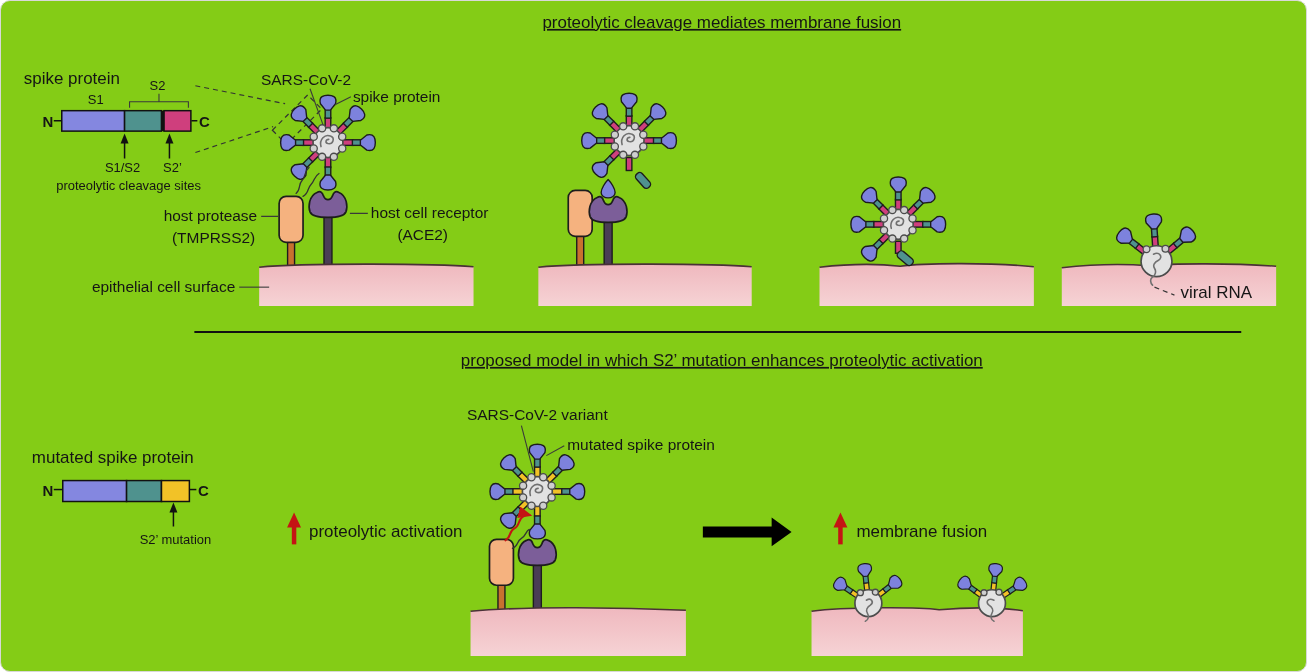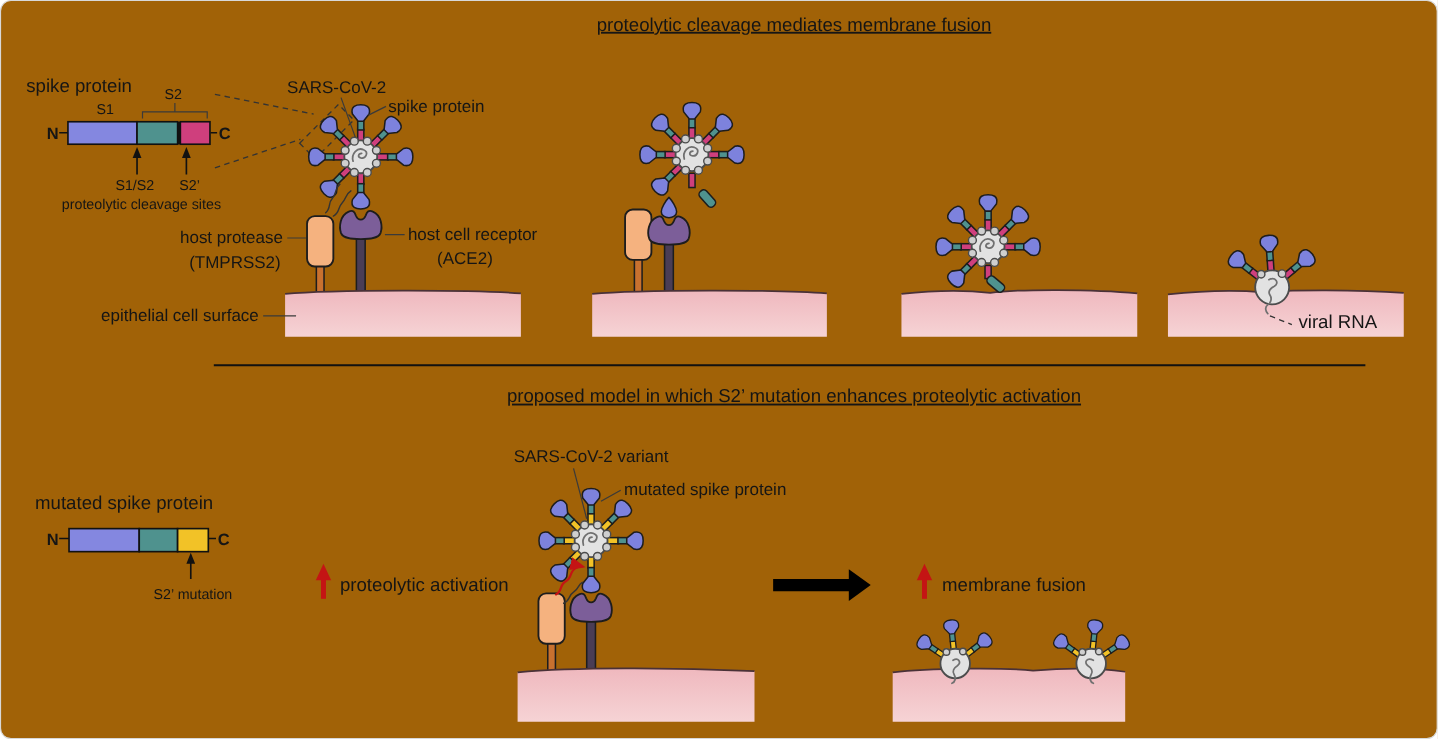--- a/index.html
+++ b/index.html
@@ -1,16 +1,16 @@
 <!DOCTYPE html>
 <html style="--spike_head: #7d82dd; --s1_purple: #8487e0; --teal: #4f928e; --magenta: #cf3f7d; --yellow: #f2c227; --tmprss2: #f5b27f; --tmprss2_stalk: #c8712f; --ace2: #7c5e99; --ace2_stalk: #4a3d55; --virus_body: #e2e2e2; --virus_bump: #cfcfcf; --membrane_top: #efb8be; --membrane_bottom: #f6d3d5; --red_accent: #c41414;"><head>
 <meta charset="utf-8">
 <style>
   html,body{margin:0;padding:0;background:#fff;}
-  .frame{width:1305px;height:670px;border:1px solid #d8d8d8;border-radius:10px;overflow:hidden;background:#a16207;}
+  .frame{width:1305px;height:670px;border:1px solid #d8d8d8;border-radius:10px;overflow:hidden;background:#84cc16;}
   svg{display:block;}
   text{font-family:"Liberation Sans",sans-serif;fill:#151515;}
   .t-title{font-size:17px;text-decoration:underline;}
   .t-head{font-size:17px;}
   .t-lbl{font-size:15.5px;}
   .t-lg{font-size:17px;}
   .t-sm{font-size:13px;}
   .t-b{font-weight:bold;font-size:15px;}
   .mid{text-anchor:middle;} .end{text-anchor:end;}
   .mag{fill:var(--magenta,#cf3f7d);stroke:#1d1d1d;stroke-width:1.4;}

